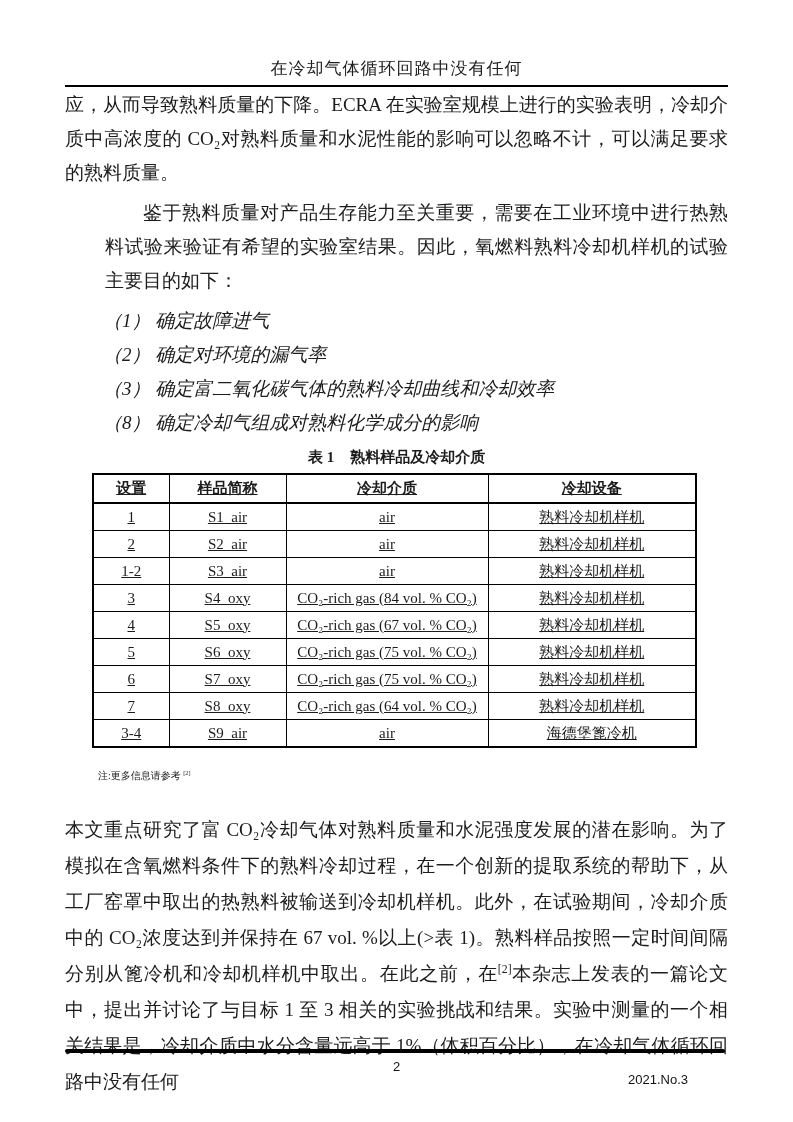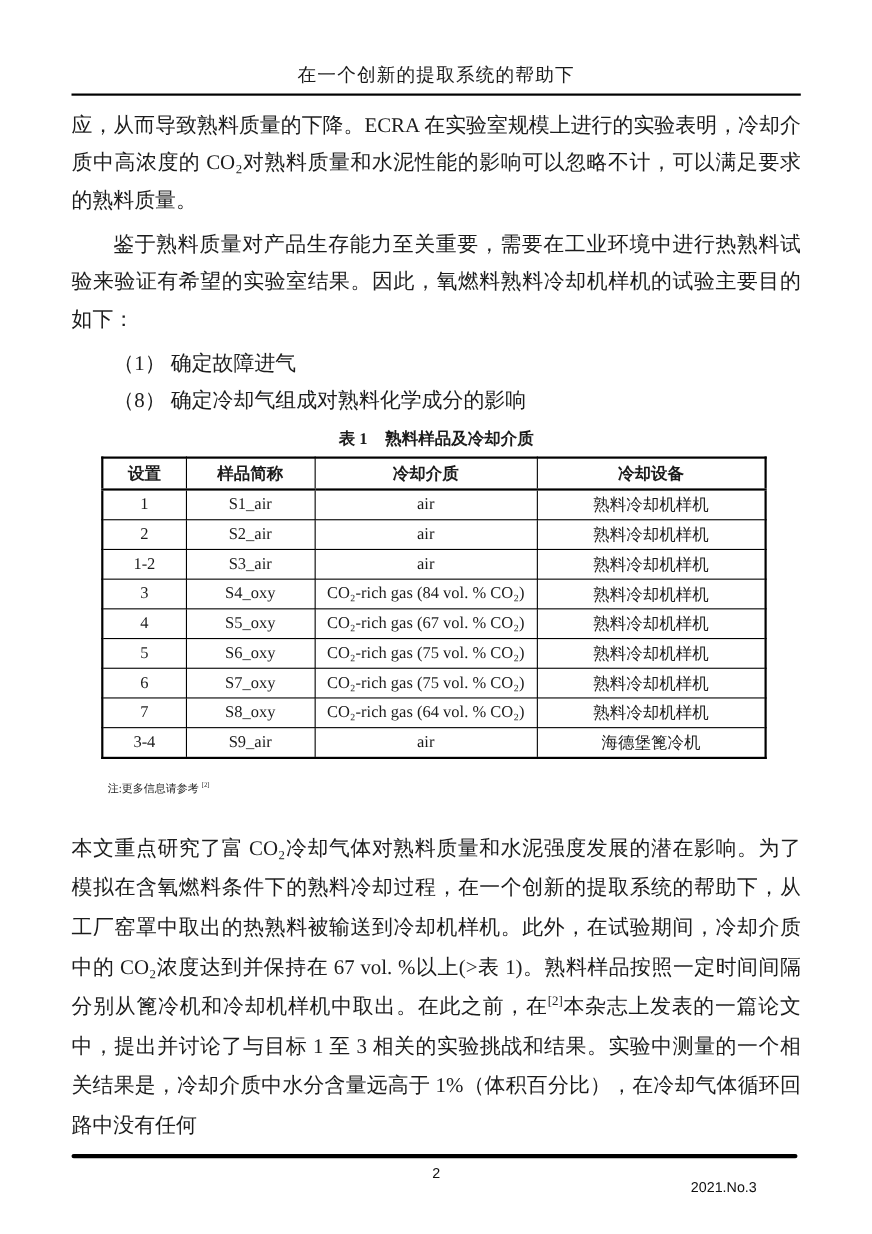--- a/index.html
+++ b/index.html
@@ -6,31 +6,31 @@
   .page{
     width:793px;height:1122px;background:#ffffff;position:relative;overflow:hidden;
     font-family:"Liberation Serif","DejaVu Serif",serif;color:#1c1c1c;margin:0 auto;
   }
   .content{padding:0 65px;}
   .header-title{
     padding-top:58px;text-align:center;font-size:17px;line-height:22px;letter-spacing:1px;
   }
   .header-rule{height:0;border-bottom:2px solid #000;margin-top:5px;}
   .body-p{font-size:19px;line-height:34px;text-align:justify;margin:0;}
-  .p1{margin-top:11px;}
-  .p2{margin-top:6px;text-indent:2em;}
-  .objectives{margin-top:6px;}
+  .p1{margin-top:1px;}
+  .p2{margin-top:6px;text-indent:2em;margin-left:40px;}
+  .objectives{margin-top:6px;font-style:italic;}
   .objective{font-size:19px;line-height:34px;padding-left:38px;}
   .table-caption{
     margin-top:5px;height:24px;display:flex;justify-content:center;align-items:center;
     gap:16px;font-size:15px;font-weight:bold;
   }
   .data-table{
     margin:4px 0 18px 27px;width:603px;border-collapse:collapse;border:2px solid #000;
-    font-size:15px;table-layout:fixed;
+    font-size:15px;table-layout:fixed;text-decoration:underline;
   }
   .data-table th{border:1px solid #000;border-bottom:2px solid #000;height:27px;
     text-align:center;font-weight:bold;padding:0;font-size:15px;}
   .data-table td{border:1px solid #000;height:26px;text-align:center;padding:0;
     font-size:15px;white-space:nowrap;overflow:hidden;}
   .table-note{margin-top:9px;margin-left:33px;font-size:10px;line-height:20px;}
   .sup{font-size:0.62em;vertical-align:super;line-height:0;}
   .p3{margin-top:26px;line-height:36px;}
   .footer-rule{position:absolute;left:65px;top:1049px;width:660px;height:4px;
     background:#000;border-radius:2px;}
@@ -38,29 +38,31 @@
     font-family:"Liberation Sans","DejaVu Sans",sans-serif;font-size:13px;color:#111;}
   .page-num{position:absolute;left:0;right:0;text-align:center;}
   .issue{position:absolute;right:40px;margin-top:13px;}
 </style>
 </head>
 <body>
 
 <div class="page">
   <div class="content">
 
-    <div class="header-title">在一个创新的提取系统的帮助下</div>
+    <div class="header-title">在冷却气体循环回路中没有任何</div>
     <div class="header-rule"></div>
 
     <p class="body-p p1">应，从而导致熟料质量的下降。ECRA 在实验室规模上进行的实验表明，冷却介质中高浓度的 CO₂对熟料质量和水泥性能的影响可以忽略不计，可以满足要求的熟料质量。</p>
 
     <p class="body-p p2">鉴于熟料质量对产品生存能力至关重要，需要在工业环境中进行热熟料试验来验证有希望的实验室结果。因此，氧燃料熟料冷却机样机的试验主要目的如下：</p>
 
     <div class="objectives">
       <div class="objective">（1） 确定故障进气</div>
+      <div class="objective">（2） 确定对环境的漏气率</div>
+      <div class="objective">（3） 确定富二氧化碳气体的熟料冷却曲线和冷却效率</div>
       <div class="objective">（8） 确定冷却气组成对熟料化学成分的影响</div>
     </div>
 
     <div class="table-caption">
       <span>表 1</span>
       <span>熟料样品及冷却介质</span>
     </div>
 
     <table class="data-table">
       <colgroup>

